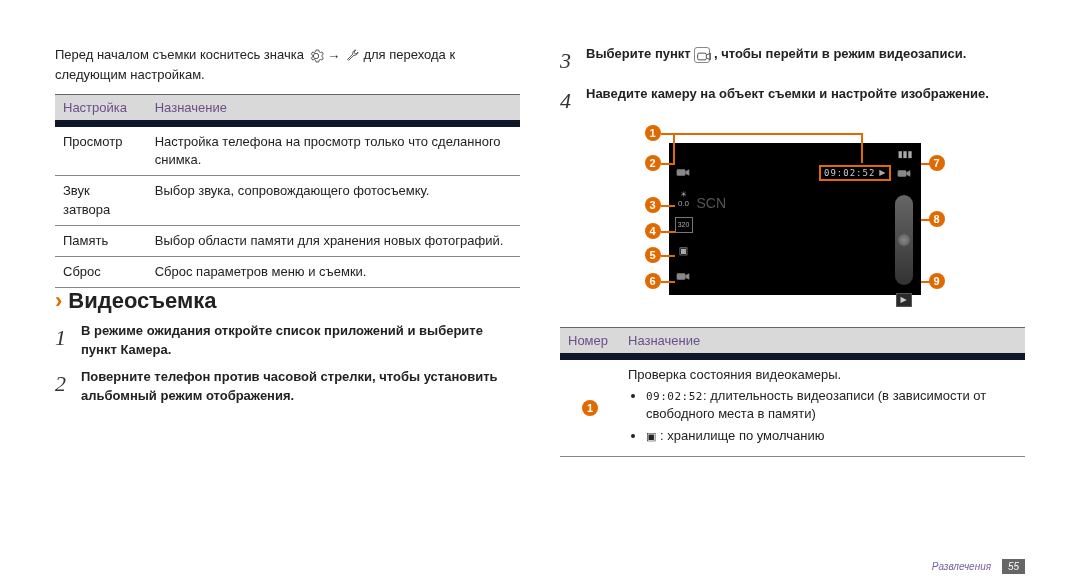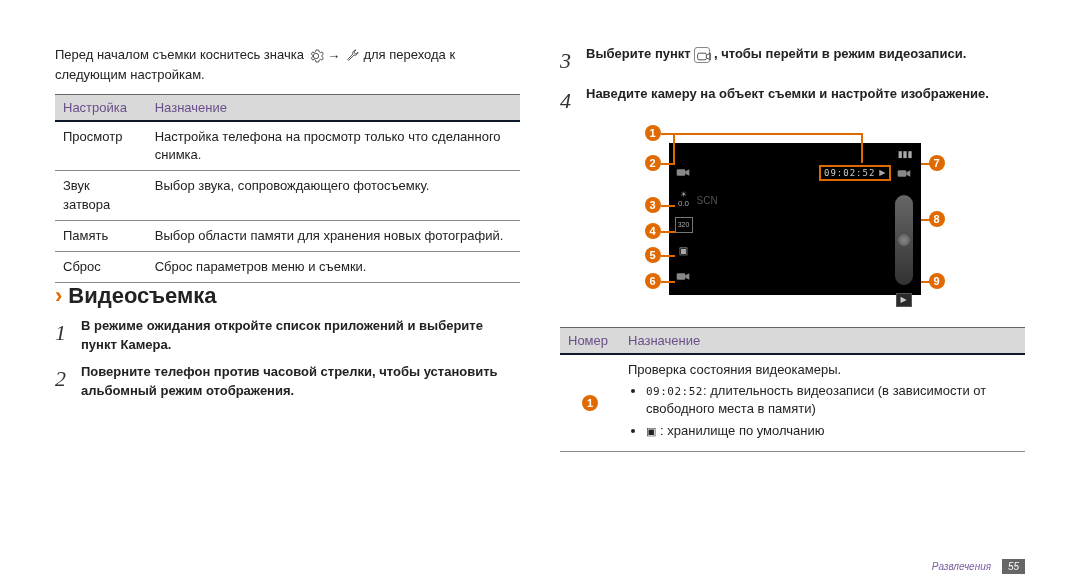--- a/index.html
+++ b/index.html
@@ -32,21 +32,21 @@
     border-collapse: collapse;
     font-size: 13px;
   }
   table.settings th, table.legend th {
     background: #d9d9d9;
     color: #6b4f8a;
     font-weight: normal;
     text-align: left;
     padding: 5px 8px;
     border-top: 1px solid #666;
-    border-bottom: 2px solid #0f172a;
+    border-bottom: 7px solid #0f172a;
   }
   table.settings td, table.legend td {
     padding: 6px 8px;
     border-bottom: 1px solid #888;
     vertical-align: top;
     line-height: 1.4;
   }
 
   
   .heading {
@@ -142,21 +142,21 @@
     color: #bbb;
     font-size: 10px;
     display: flex;
     align-items: center;
     justify-content: center;
   }
   .scn {
     position: absolute;
     left: 26px; top: 50px;
     color: #555;
-    font-size: 10px;
+    font-size: 14px;
     font-family: sans-serif;
   }
 
   
   .callout {
     position: absolute;
     width: 16px; height: 16px;
     border-radius: 50%;
     background: #e06a00;
     color: #fff;

